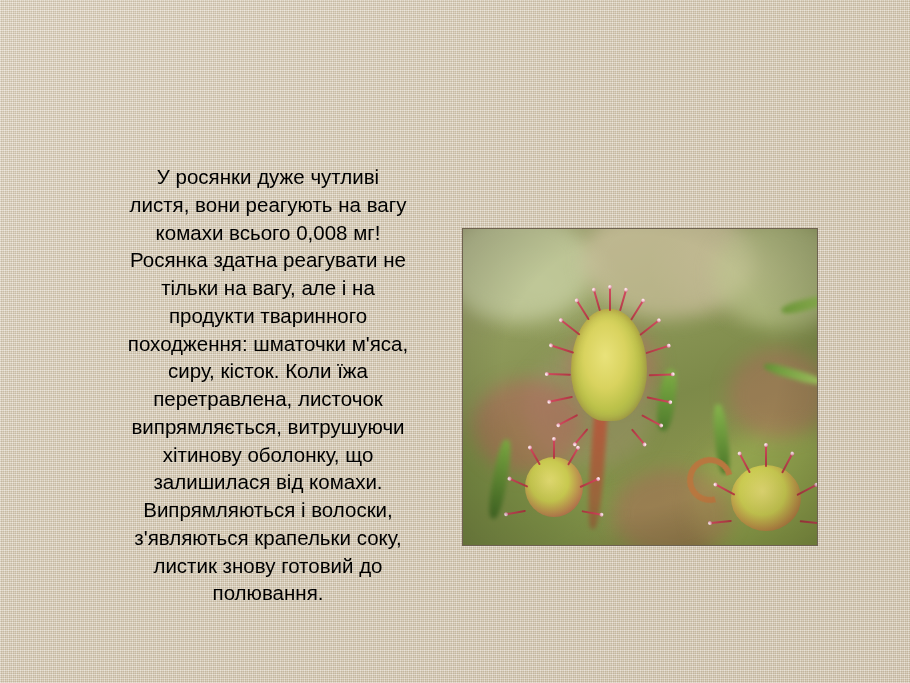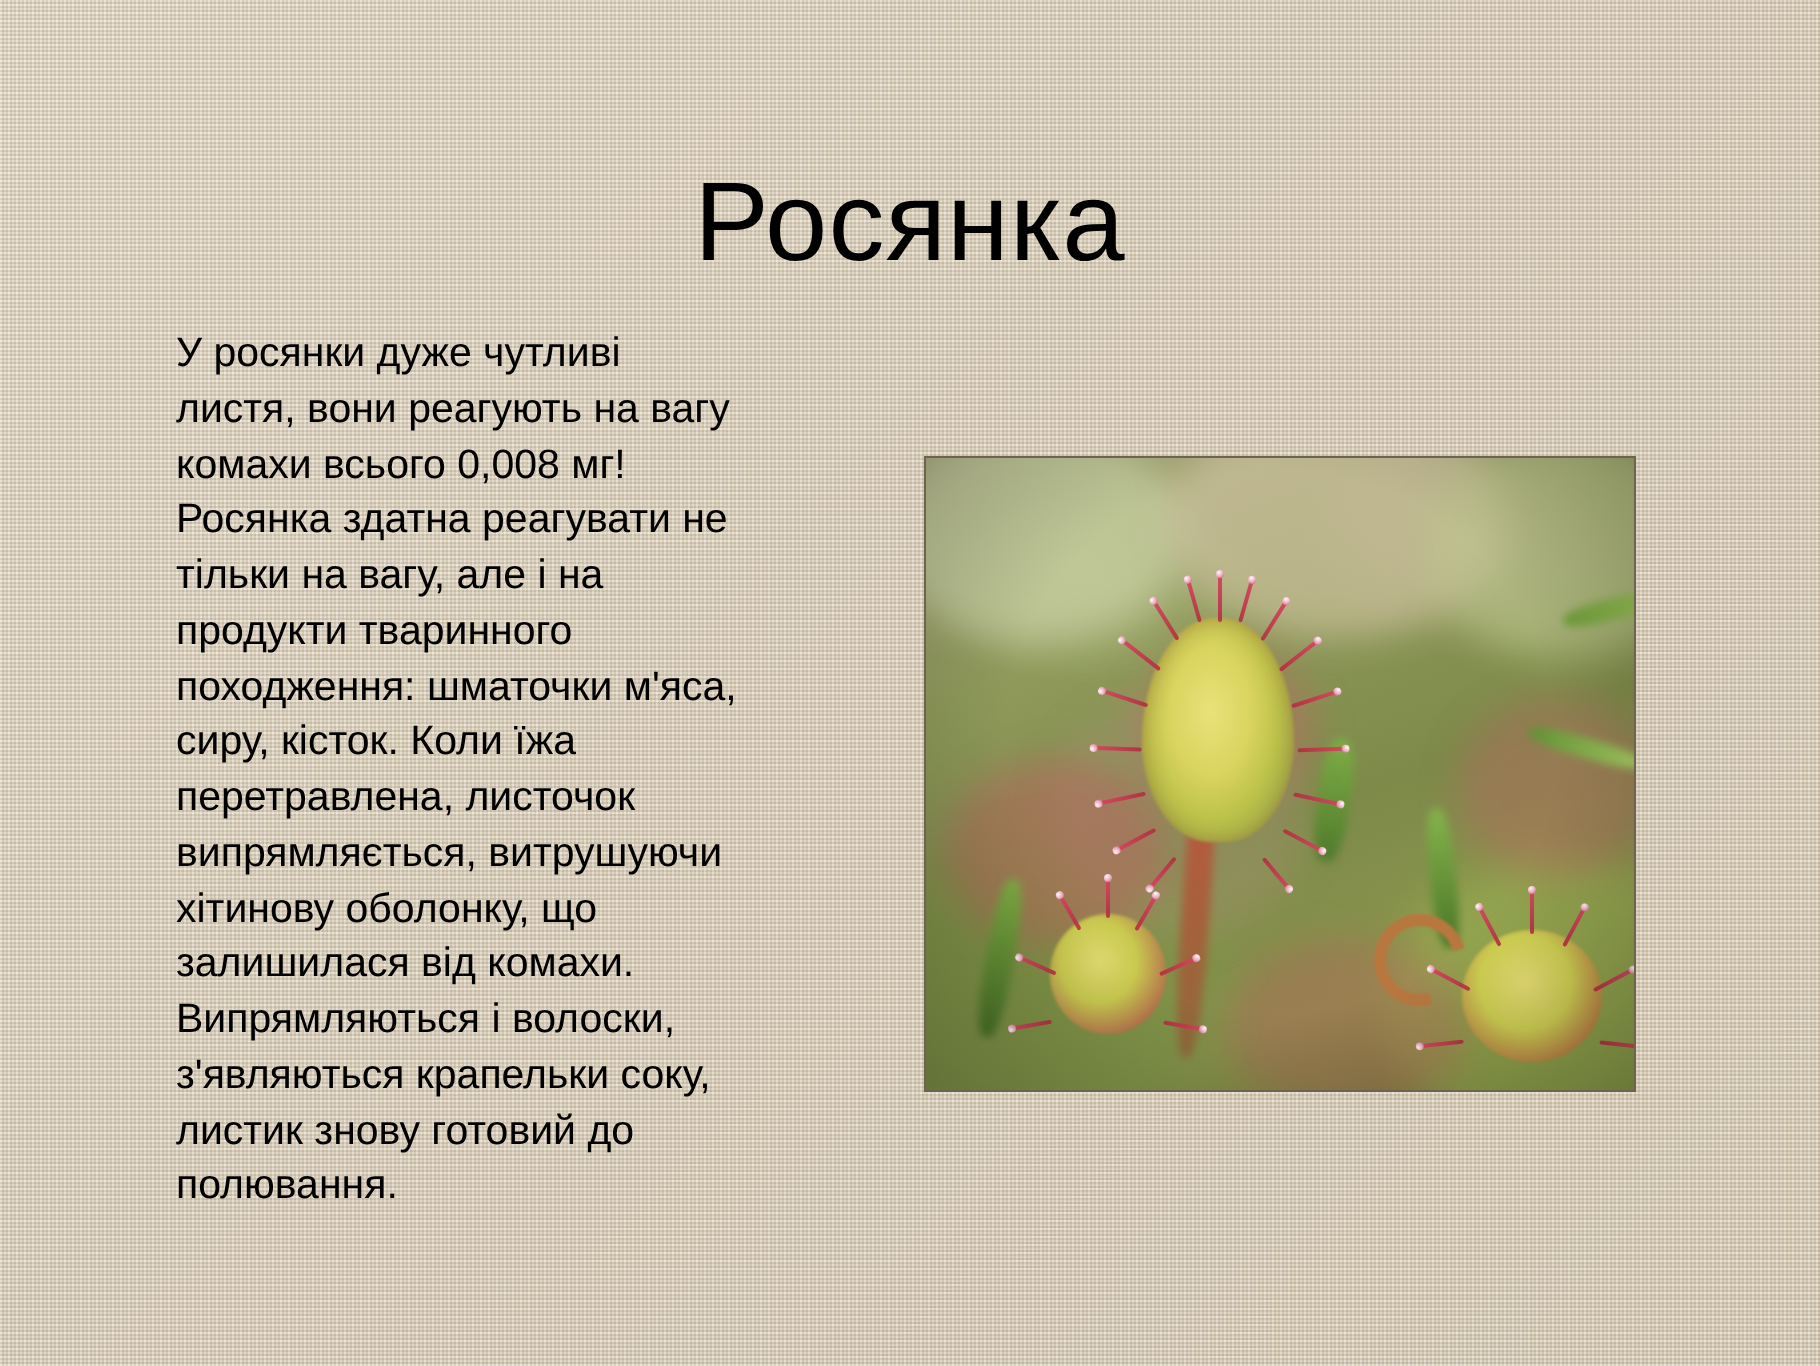--- a/index.html
+++ b/index.html
@@ -36,21 +36,21 @@
     line-height: 1.1;
   }
   #body-text {
     position: absolute;
     left: 88px;
     top: 163px;
     width: 360px;
     font-size: 20.5px;
     line-height: 1.355;
     color: #000000;
-    text-align: left;
+    text-align: center;
     white-space: pre-line;
   }
   #photo-frame {
     position: absolute;
     left: 462px;
     top: 228px;
     width: 356px;
     height: 318px;
     border: 1px solid #6e6250;
     box-sizing: border-box;
@@ -108,21 +108,20 @@
     inset: 0;
     background: radial-gradient(ellipse at 50% 45%, rgba(0,0,0,0) 55%, rgba(0,0,0,0.22) 100%);
     pointer-events: none;
   }
 </style>
 </head>
 <body>
 
 <div id="slide">
 
-  <h1 id="slide-title">Росянка</h1>
 
   <div id="body-text">У росянки дуже чутливі
 листя, вони реагують на вагу
 комахи всього 0,008 мг!
 Росянка здатна реагувати не
 тільки на вагу, але і на
 продукти тваринного
 походження: шматочки м'яса,
 сиру, кісток. Коли їжа
 перетравлена, листочок

